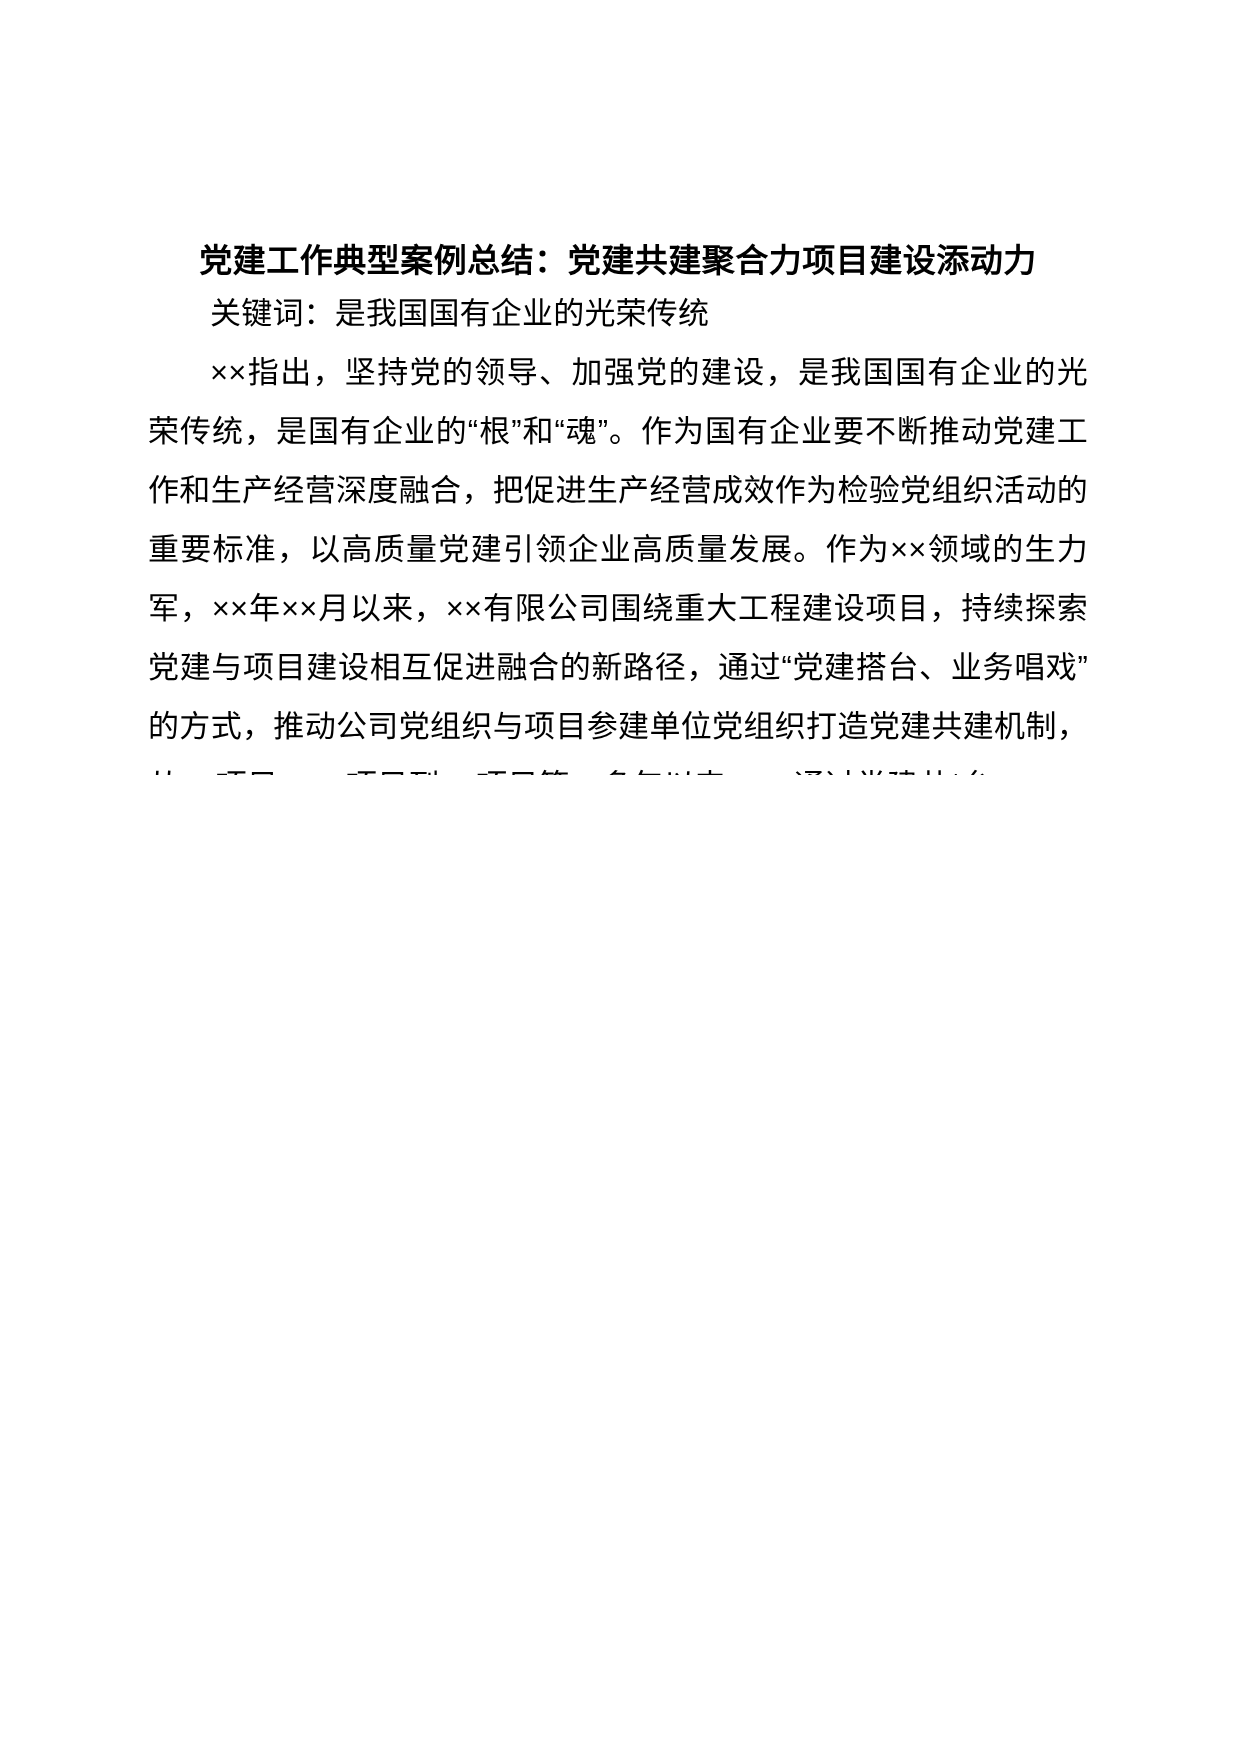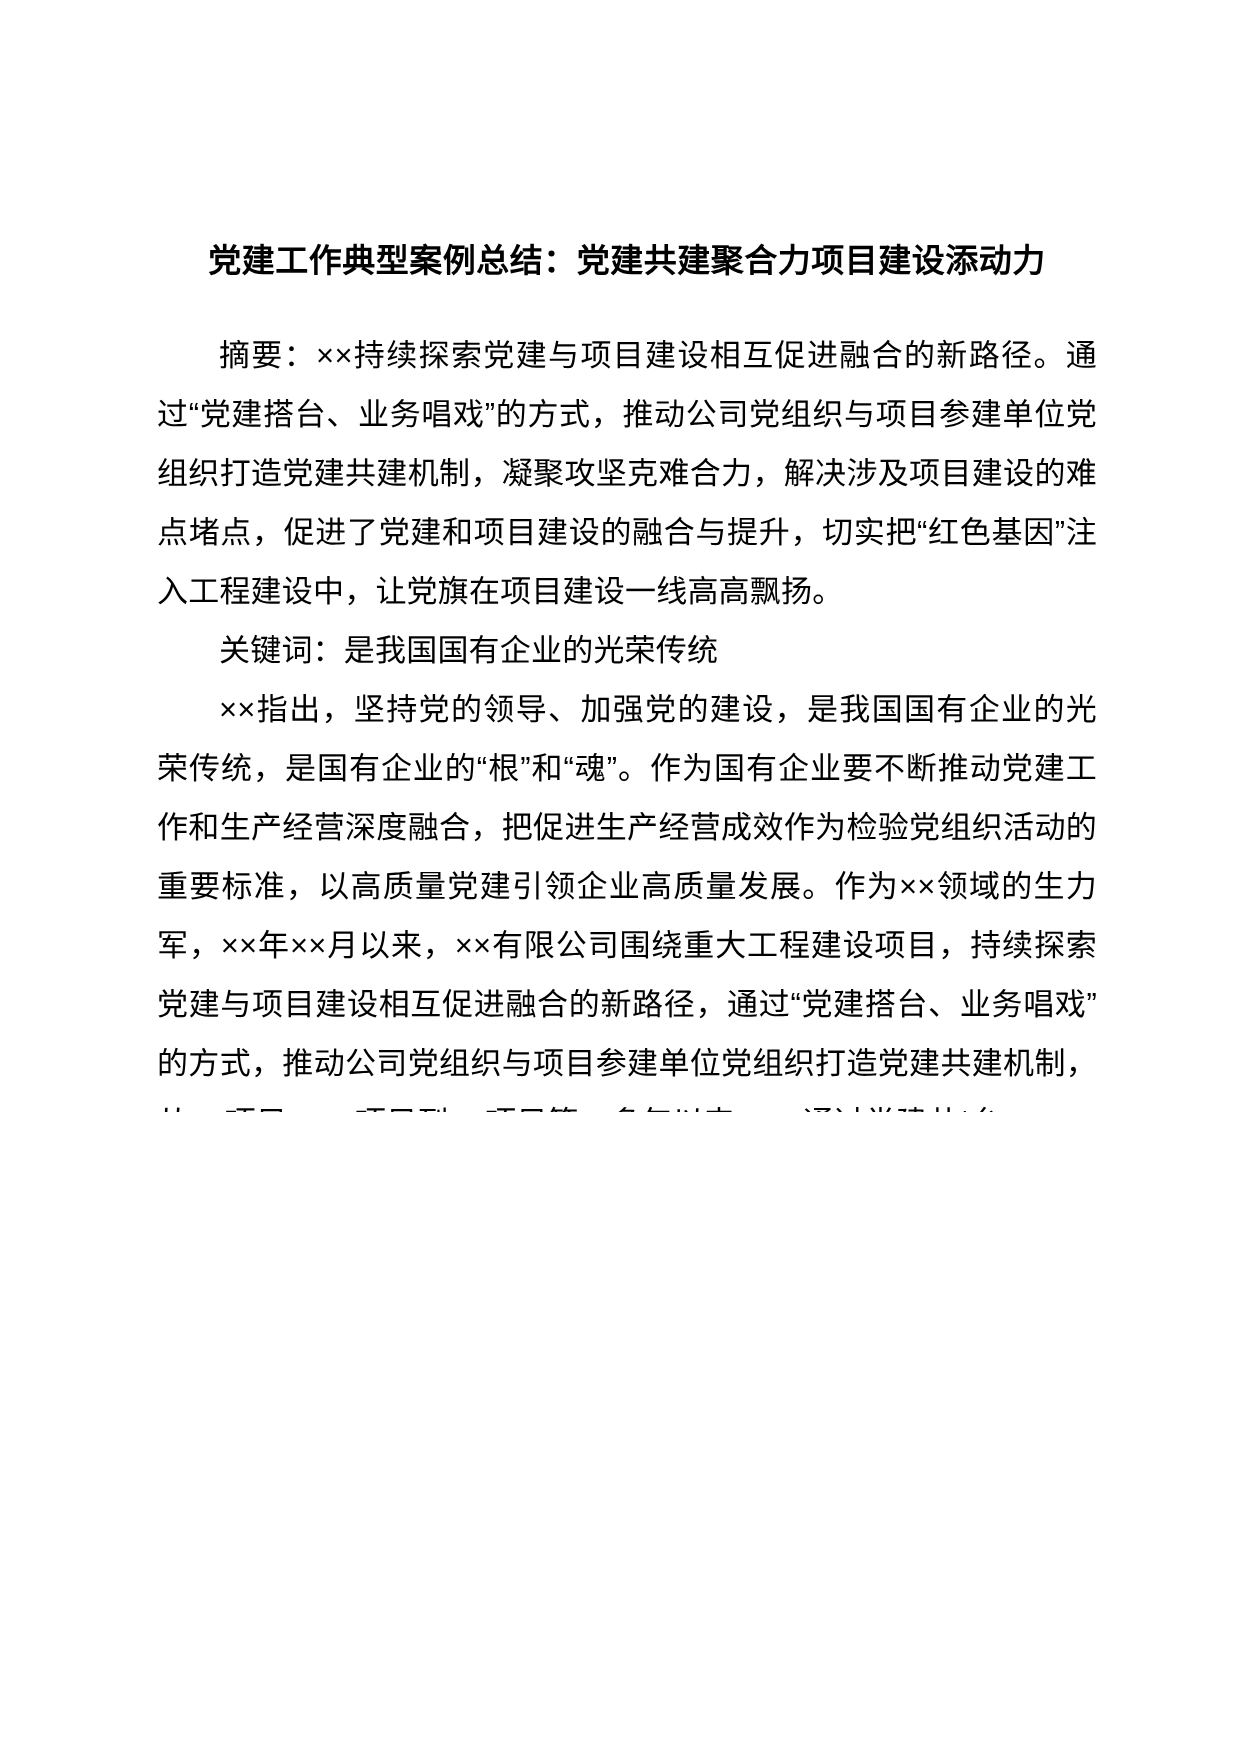--- a/index.html
+++ b/index.html
@@ -16,21 +16,21 @@
     position: relative;
     width: 1240px;
     height: 1754px;
     background: #ffffff;
     margin: 0 auto;
     overflow: hidden;
     box-sizing: border-box;
   }
   .content {
     position: absolute;
-    left: 157px;
+    left: 148px;
     top: 0;
     width: 940px;
     box-sizing: border-box;
   }
   .doc-title {
     margin: 0;
     padding-top: 238px;
     text-align: center;
     font-size: 33px;
     font-weight: bold;
@@ -71,21 +71,20 @@
   }
 </style>
 </head>
 <body>
 
 <div class="page">
   <div class="content">
 
     <h1 class="doc-title">党建工作典型案例总结：党建共建聚合力项目建设添动力</h1>
 
-    <p class="para abstract-block">摘要：××持续探索党建与项目建设相互促进融合的新路径。通过“党建搭台、业务唱戏”的方式，推动公司党组织与项目参建单位党组织打造党建共建机制，凝聚攻坚克难合力，解决涉及项目建设的难点堵点，促进了党建和项目建设的融合与提升，切实把“红色基因”注入工程建设中，让党旗在项目建设一线高高飘扬。</p>
 
     <p class="para keywords">关键词：是我国国有企业的光荣传统</p>
 
 
     <p class="para section-body clip-bottom">××指出，坚持党的领导、加强党的建设，是我国国有企业的光荣传统，是国有企业的“根”和“魂”。作为国有企业要不断推动党建工作和生产经营深度融合，把促进生产经营成效作为检验党组织活动的重要标准，以高质量党建引领企业高质量发展。作为××领域的生力军，××年××月以来，××有限公司围绕重大工程建设项目，持续探索党建与项目建设相互促进融合的新路径，通过“党建搭台、业务唱戏”的方式，推动公司党组织与项目参建单位党组织打造党建共建机制，从××项目、××项目到××项目等，多年以来，××通过党建共*台，</p>
 
   </div>
 </div>
 
 </body></html>

